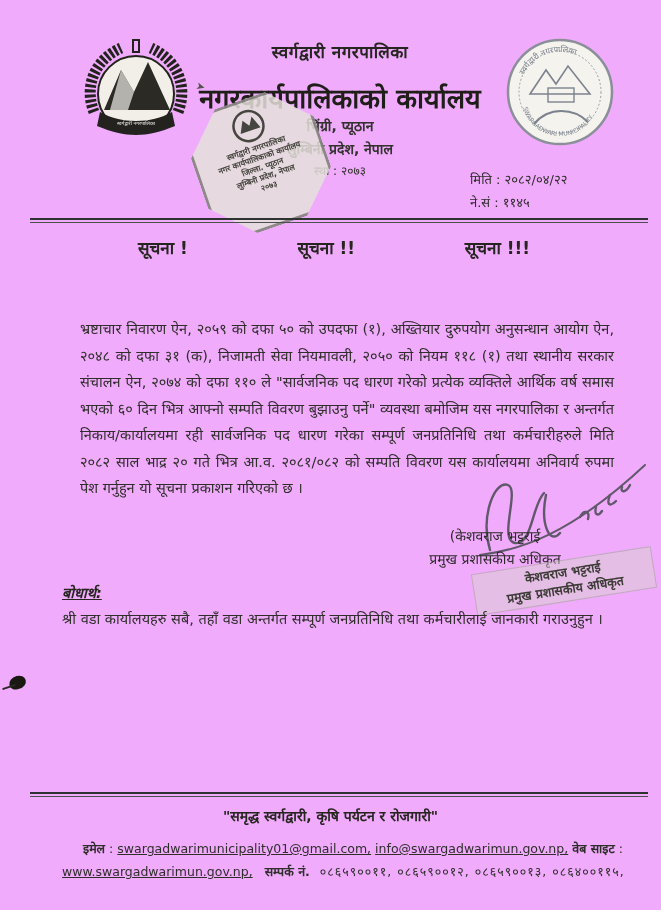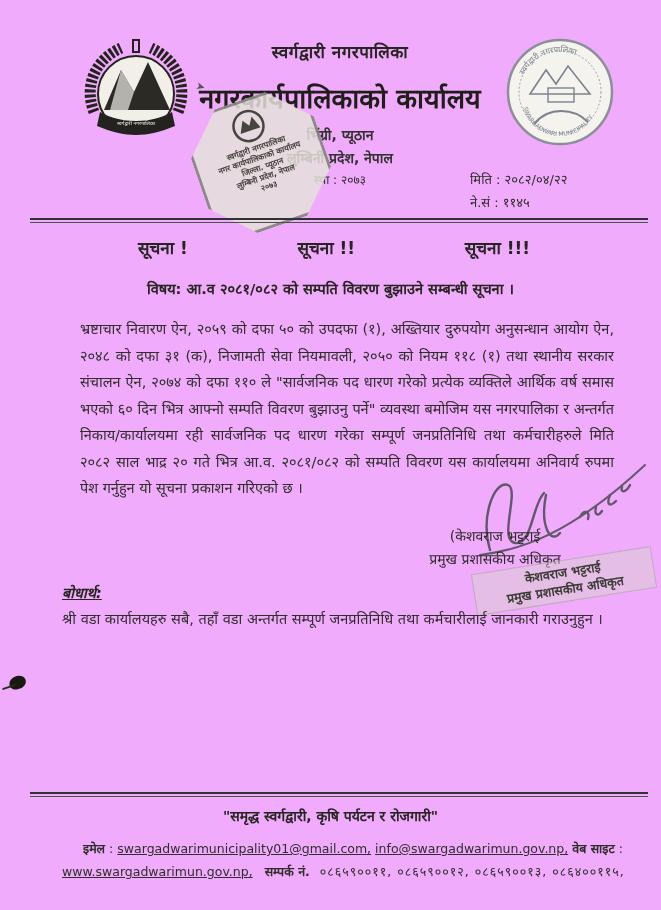--- a/index.html
+++ b/index.html
@@ -11,21 +11,21 @@
   .page{
     position:relative;width:661px;height:910px;overflow:hidden;
     background:#f0abfc;
     color:#33322e;
   }
   .abs{position:absolute;}
   
   .hdr-center{left:190px;top:40px;width:300px;text-align:center;}
   .hdr-muni{font-size:17px;font-weight:bold;color:#26251f;letter-spacing:.5px;}
   .hdr-office{font-size:27px;font-weight:bold;color:#1f1e19;margin-top:16px;white-space:nowrap;}
-  .hdr-addr{font-size:14px;font-weight:bold;margin-top:9px;}
+  .hdr-addr{font-size:14px;font-weight:bold;margin-top:0;}
   .hdr-prov{font-size:14px;font-weight:bold;margin-top:4px;}
   .hdr-estd{font-size:12px;margin-top:4px;}
   
   .ref{font-size:13px;line-height:23px;color:#2d2c28;}
   .rule{height:2px;border-top:2px solid #2e3331;border-bottom:1px solid #4a504d;left:30px;right:13px;}
   
   .notice{left:138px;top:236px;width:392px;display:flex;justify-content:space-between;
           font-size:17px;font-weight:bold;color:#26251f;}
   .subject{left:40px;top:278px;right:40px;text-align:center;font-weight:bold;font-size:14.5px;color:#26251f;}
   .bodytext{left:80px;top:316px;width:534px;font-size:14.5px;line-height:26.5px;
@@ -122,21 +122,20 @@
   </div>
 
   <div class="abs rule" style="top:218px;"></div>
 
   <div class="abs notice">
     <span>सूचना !</span>
     <span>सूचना !!</span>
     <span>सूचना !!!</span>
   </div>
 
-  <div class="abs subject">विषय: आ.व २०८१/०८२ को सम्पति विवरण बुझाउने सम्बन्धी सूचना ।</div>
 
   <div class="abs bodytext">भ्रष्टाचार निवारण ऐन, २०५९ को दफा ५० को उपदफा (१), अख्तियार दुरुपयोग अनुसन्धान आयोग ऐन, २०४८ को दफा ३१ (क), निजामती सेवा नियमावली, २०५० को नियम ११८ (१) तथा स्थानीय सरकार संचालन ऐन, २०७४ को दफा ११० ले "सार्वजनिक पद धारण गरेको प्रत्येक व्यक्तिले आर्थिक वर्ष समास भएको ६० दिन भित्र आफ्नो सम्पति विवरण बुझाउनु पर्ने" व्यवस्था बमोजिम यस नगरपालिका र अन्तर्गत निकाय/कार्यालयमा रही सार्वजनिक पद धारण गरेका सम्पूर्ण जनप्रतिनिधि तथा कर्मचारीहरुले मिति २०८२ साल भाद्र २० गते भित्र आ.व. २०८१/०८२ को सम्पति विवरण यस कार्यालयमा अनिवार्य रुपमा पेश गर्नुहुन यो सूचना प्रकाशन गरिएको छ ।</div>
 
   <svg class="abs" style="left:420px;top:455px;" width="230" height="120" viewBox="0 0 230 120">
     <g fill="none" stroke="#4a4a52" stroke-width="2.4" stroke-linecap="round" opacity=".85">
       <path d="M70,95 C60,60 75,25 88,30 C100,35 78,85 95,88 C112,91 112,50 124,38"></path>
       <path d="M126,40 C120,70 130,90 140,78"></path>
       <path d="M60,100 C100,95 150,80 225,10" stroke-width="2"></path>
       <path d="M160,62 c4,-8 10,-6 8,2 m8,-12 c-2,8 2,10 6,4 m8,-16 c-4,10 0,12 6,6 m6,-14 c-2,6 4,6 8,-2"></path>
     </g>

